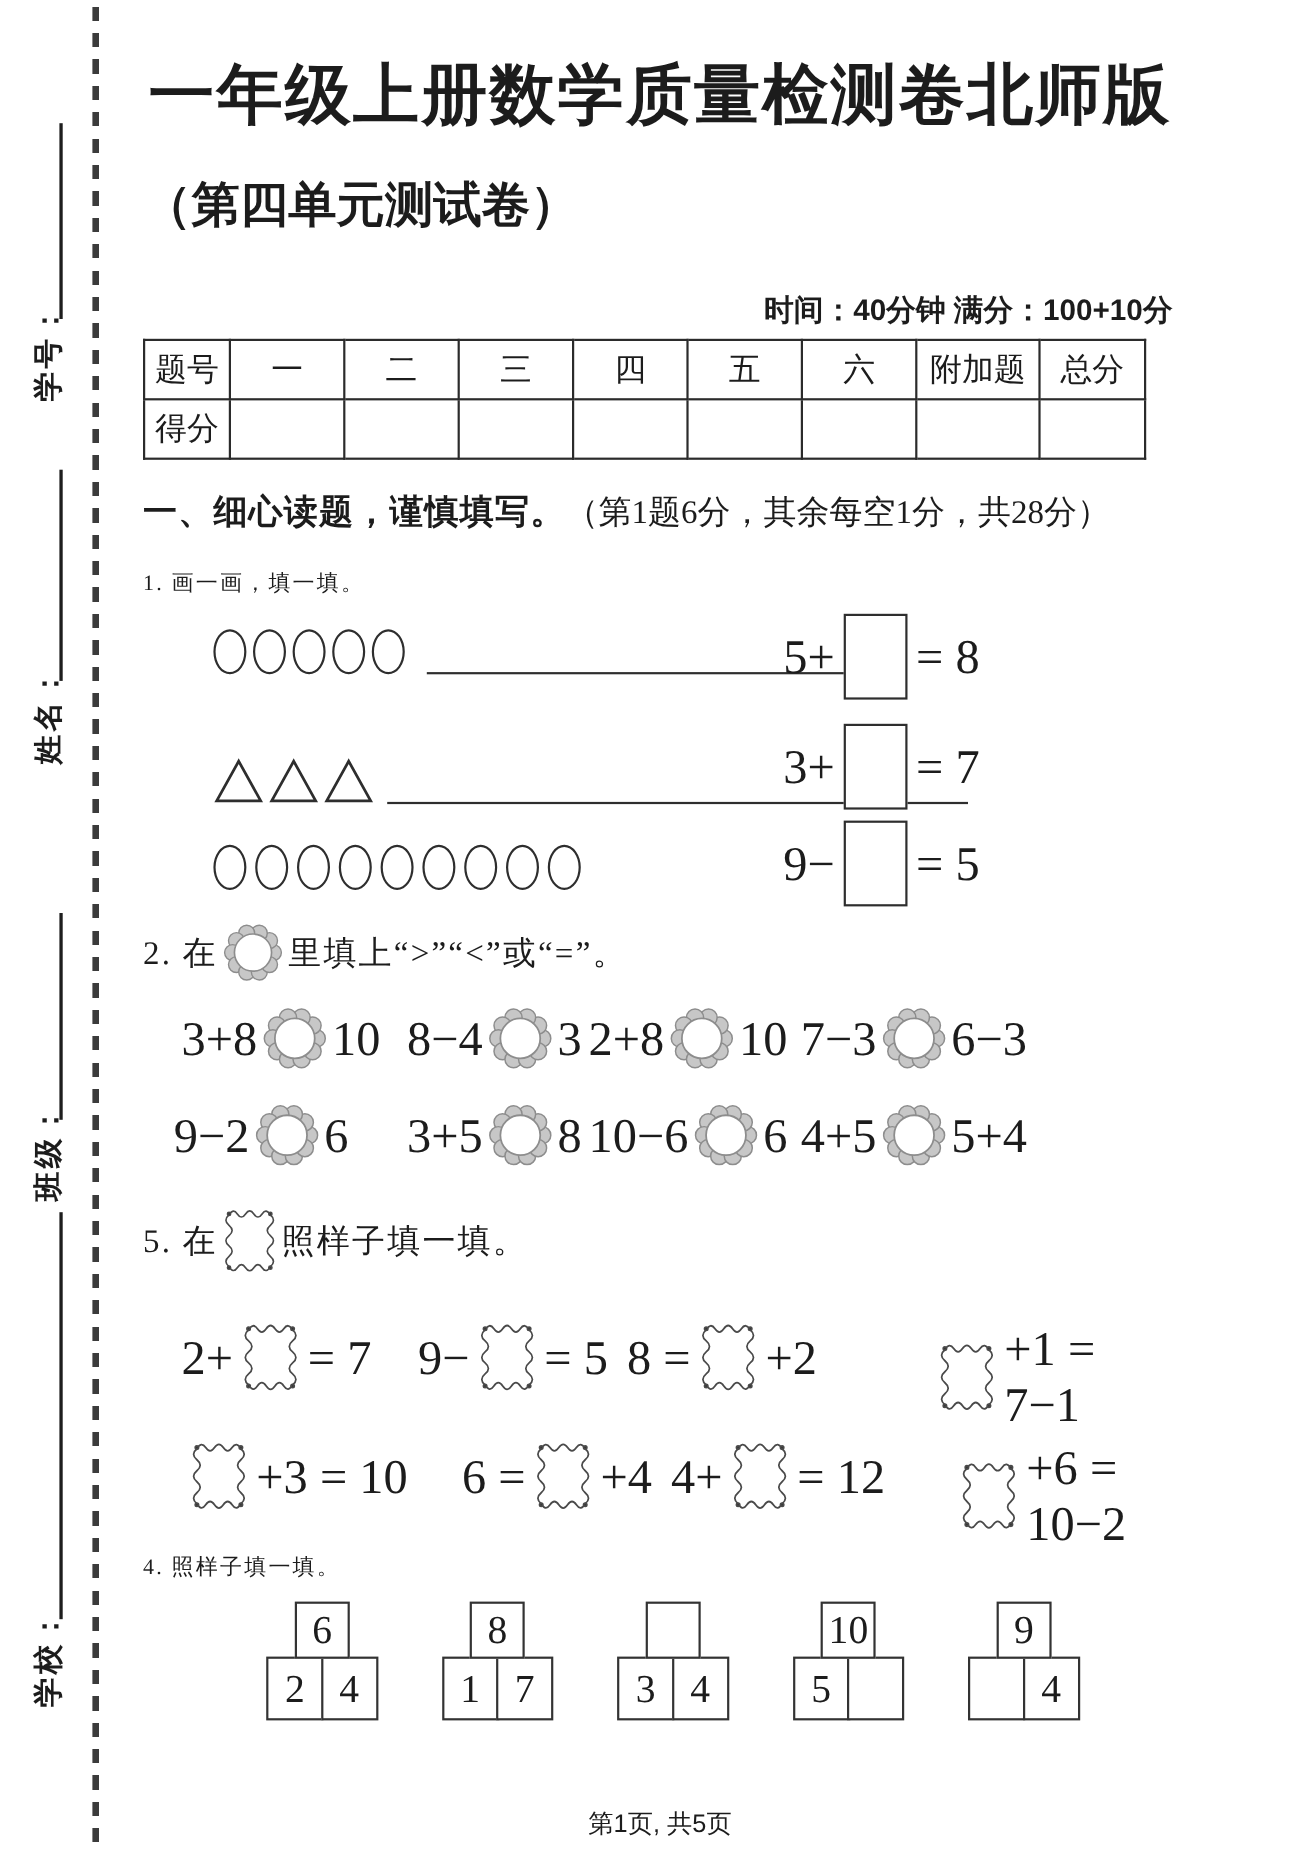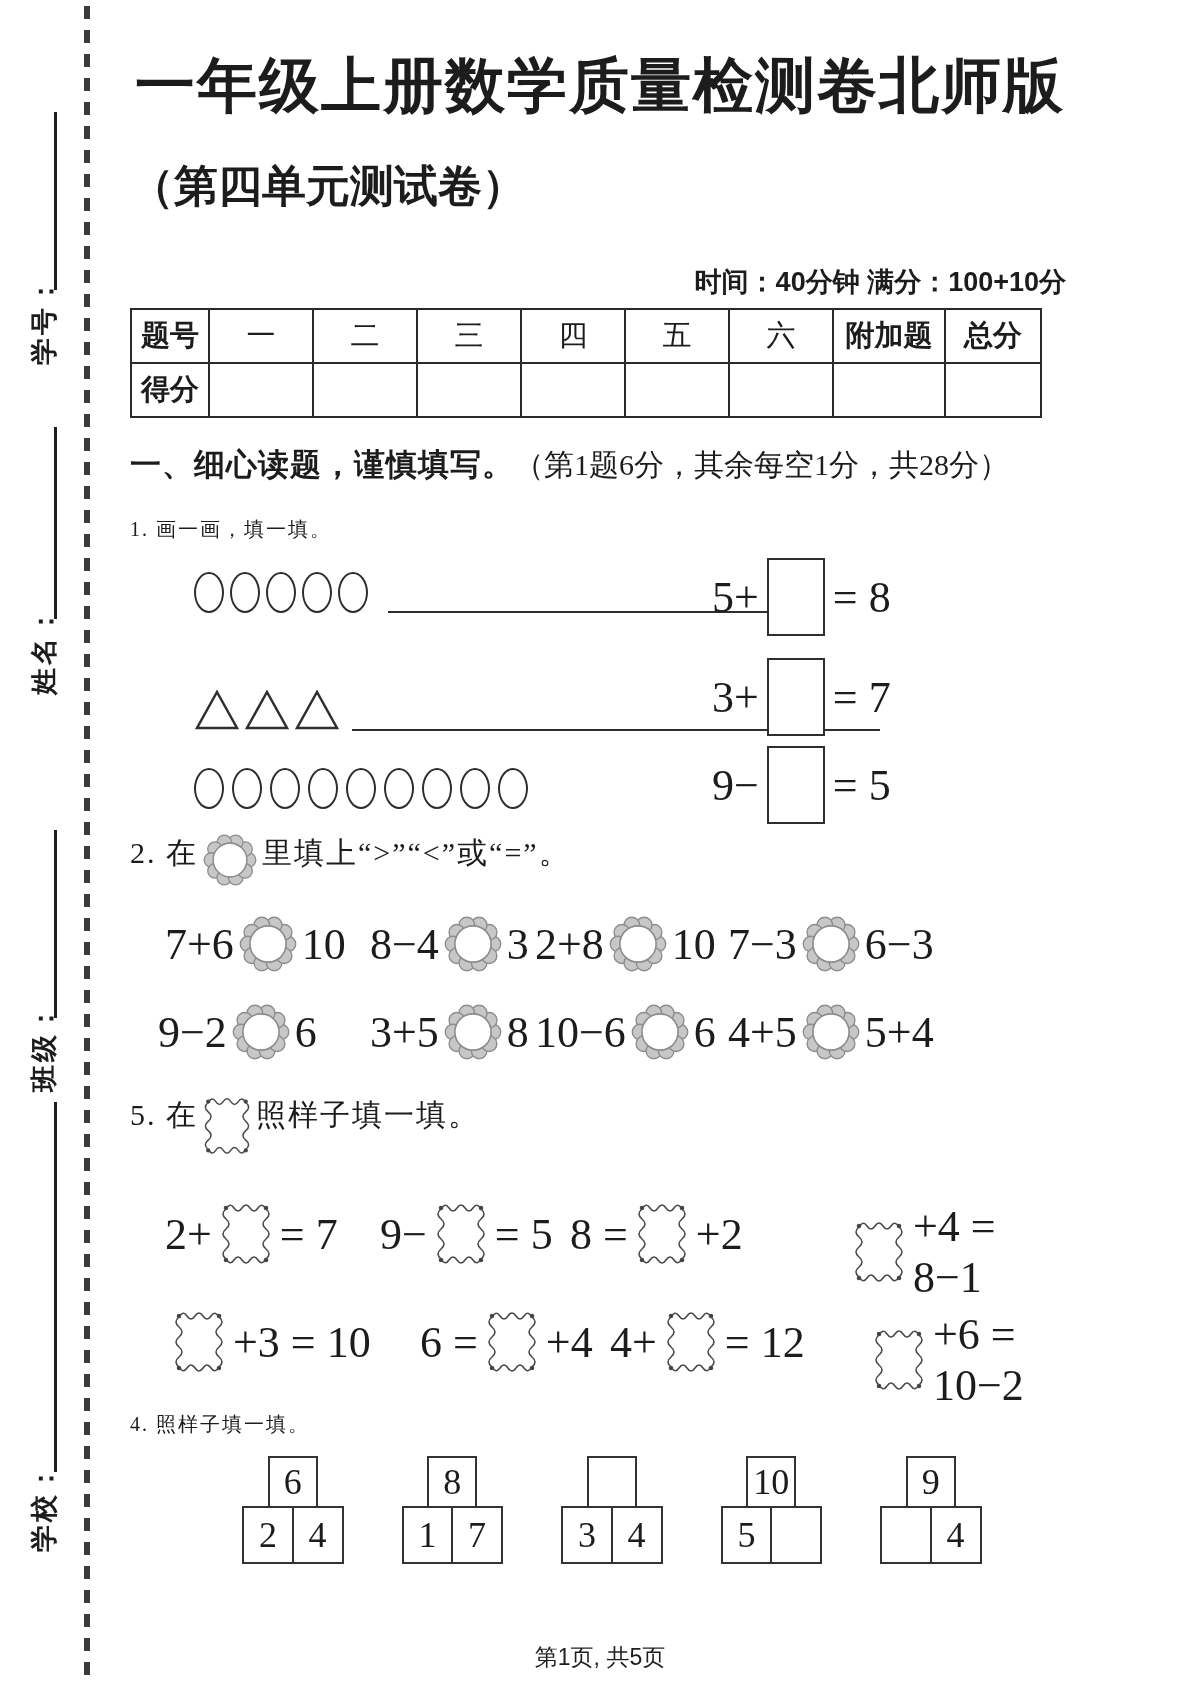--- a/index.html
+++ b/index.html
@@ -16,37 +16,37 @@
   .content{position:absolute;left:130px;top:0;width:940px}
   .title{margin:46px 0 0;text-align:center;font-size:60px;font-weight:bold;letter-spacing:2px;
          font-family:"Liberation Sans",sans-serif}
   .subtitle{margin:30px 0 0;text-align:left;font-size:44px;font-weight:bold;
             font-family:"Liberation Sans",sans-serif}
   .meta{margin-top:48px;text-align:right;font-size:27px;font-weight:bold;padding-right:4px;
         font-family:"Liberation Sans",sans-serif}
   table.score{margin-top:8px;border-collapse:collapse;table-layout:fixed;width:912px}
   table.score td{border:2.5px solid #2b2b2b;text-align:center;height:50px;font-size:29px;
                  overflow:hidden;background:#fff}
-  .hb{font-family:"Liberation Sans",sans-serif;font-weight:bold}
+  .hb{font-family:"Liberation Sans",sans-serif;font-weight:normal}
   .hn{font-family:"Liberation Serif",serif}
   .sechead{margin-top:26px;font-size:31px;white-space:nowrap}
   .sechead .b{font-family:"Liberation Sans",sans-serif;font-weight:bold;letter-spacing:1px}
   .sechead .n{font-size:30px}
   .qlabel{margin-top:30px;font-size:20px;letter-spacing:2px}
   
   .q1row{position:relative}
   .shapeline{position:absolute;left:64px;display:flex;align-items:flex-end;gap:6px}
   .oval{display:block;width:26px;height:37px;border:2.5px solid #2e2e2e;border-radius:50%;background:#fff}
   .uline{display:block;height:0;border-bottom:2.5px solid #2e2e2e;margin-left:14px}
   .trishape{display:block;width:46px;height:42px}
   .q1eq{position:absolute;left:582px;top:50%;transform:translateY(-50%);
         display:flex;align-items:center;font-size:44px}
   .abox{display:inline-block;width:54px;height:74px;border:2.5px solid #2e2e2e;margin:0 8px;background:#fff}
   
-  .q2head,.q3head{display:flex;font-size:30px;letter-spacing:2px}
+  .q2head,.q3head{display:flex;align-items:center;font-size:30px;letter-spacing:2px}
   .q2head{margin-top:8px;height:66px}
   .q3head{margin-top:30px;height:66px}
   .q2row{position:relative;height:62px}
   .q2item{position:absolute;top:0;display:flex;align-items:center;font-size:44px}
   .flower{width:58px;height:58px;margin:0 5px;flex:none}
   .flower.small{width:54px;height:54px}
   
   .q3row{position:relative;height:70px}
   .q3item{position:absolute;top:0;display:flex;align-items:center;font-size:44px}
   .wavy{width:52px;height:66px;margin:0 8px;flex:none}
@@ -215,21 +215,21 @@
     <div class="q2head">
       <span>2. 在</span>
       <svg class="flower small" viewBox="0 0 64 64">
           <use href="#flowerdef"></use>
         </svg>
       <span>里填上“&gt;”“&lt;”或“=”。</span>
     </div>
 
     <div class="q2row" style="margin-top:16px">
       <div class="q2item" style="left:35px">
-        <span>7+6</span>
+        <span>3+8</span>
         <svg class="flower" viewBox="0 0 64 64">
             <use href="#flowerdef"></use>
           </svg>
         <span>10</span>
       </div>
       <div class="q2item" style="left:240px">
         <span>8−4</span>
         <svg class="flower" viewBox="0 0 64 64">
             <use href="#flowerdef"></use>
           </svg>
@@ -310,21 +310,21 @@
         <svg class="wavy" viewBox="0 0 52 66">
             <use href="#wavydef"></use>
           </svg>
         <span>+2</span>
       </div>
       <div class="q3item" style="left:715px">
         <span></span>
         <svg class="wavy" viewBox="0 0 52 66">
             <use href="#wavydef"></use>
           </svg>
-        <span>+4 = 8−1</span>
+        <span>+1 = 7−1</span>
       </div>
     </div>
 
     <div class="q3row" style="margin-top:38px">
       <div class="q3item" style="left:35px">
         <span></span>
         <svg class="wavy" viewBox="0 0 52 66">
             <use href="#wavydef"></use>
           </svg>
         <span>+3 = 10</span>

